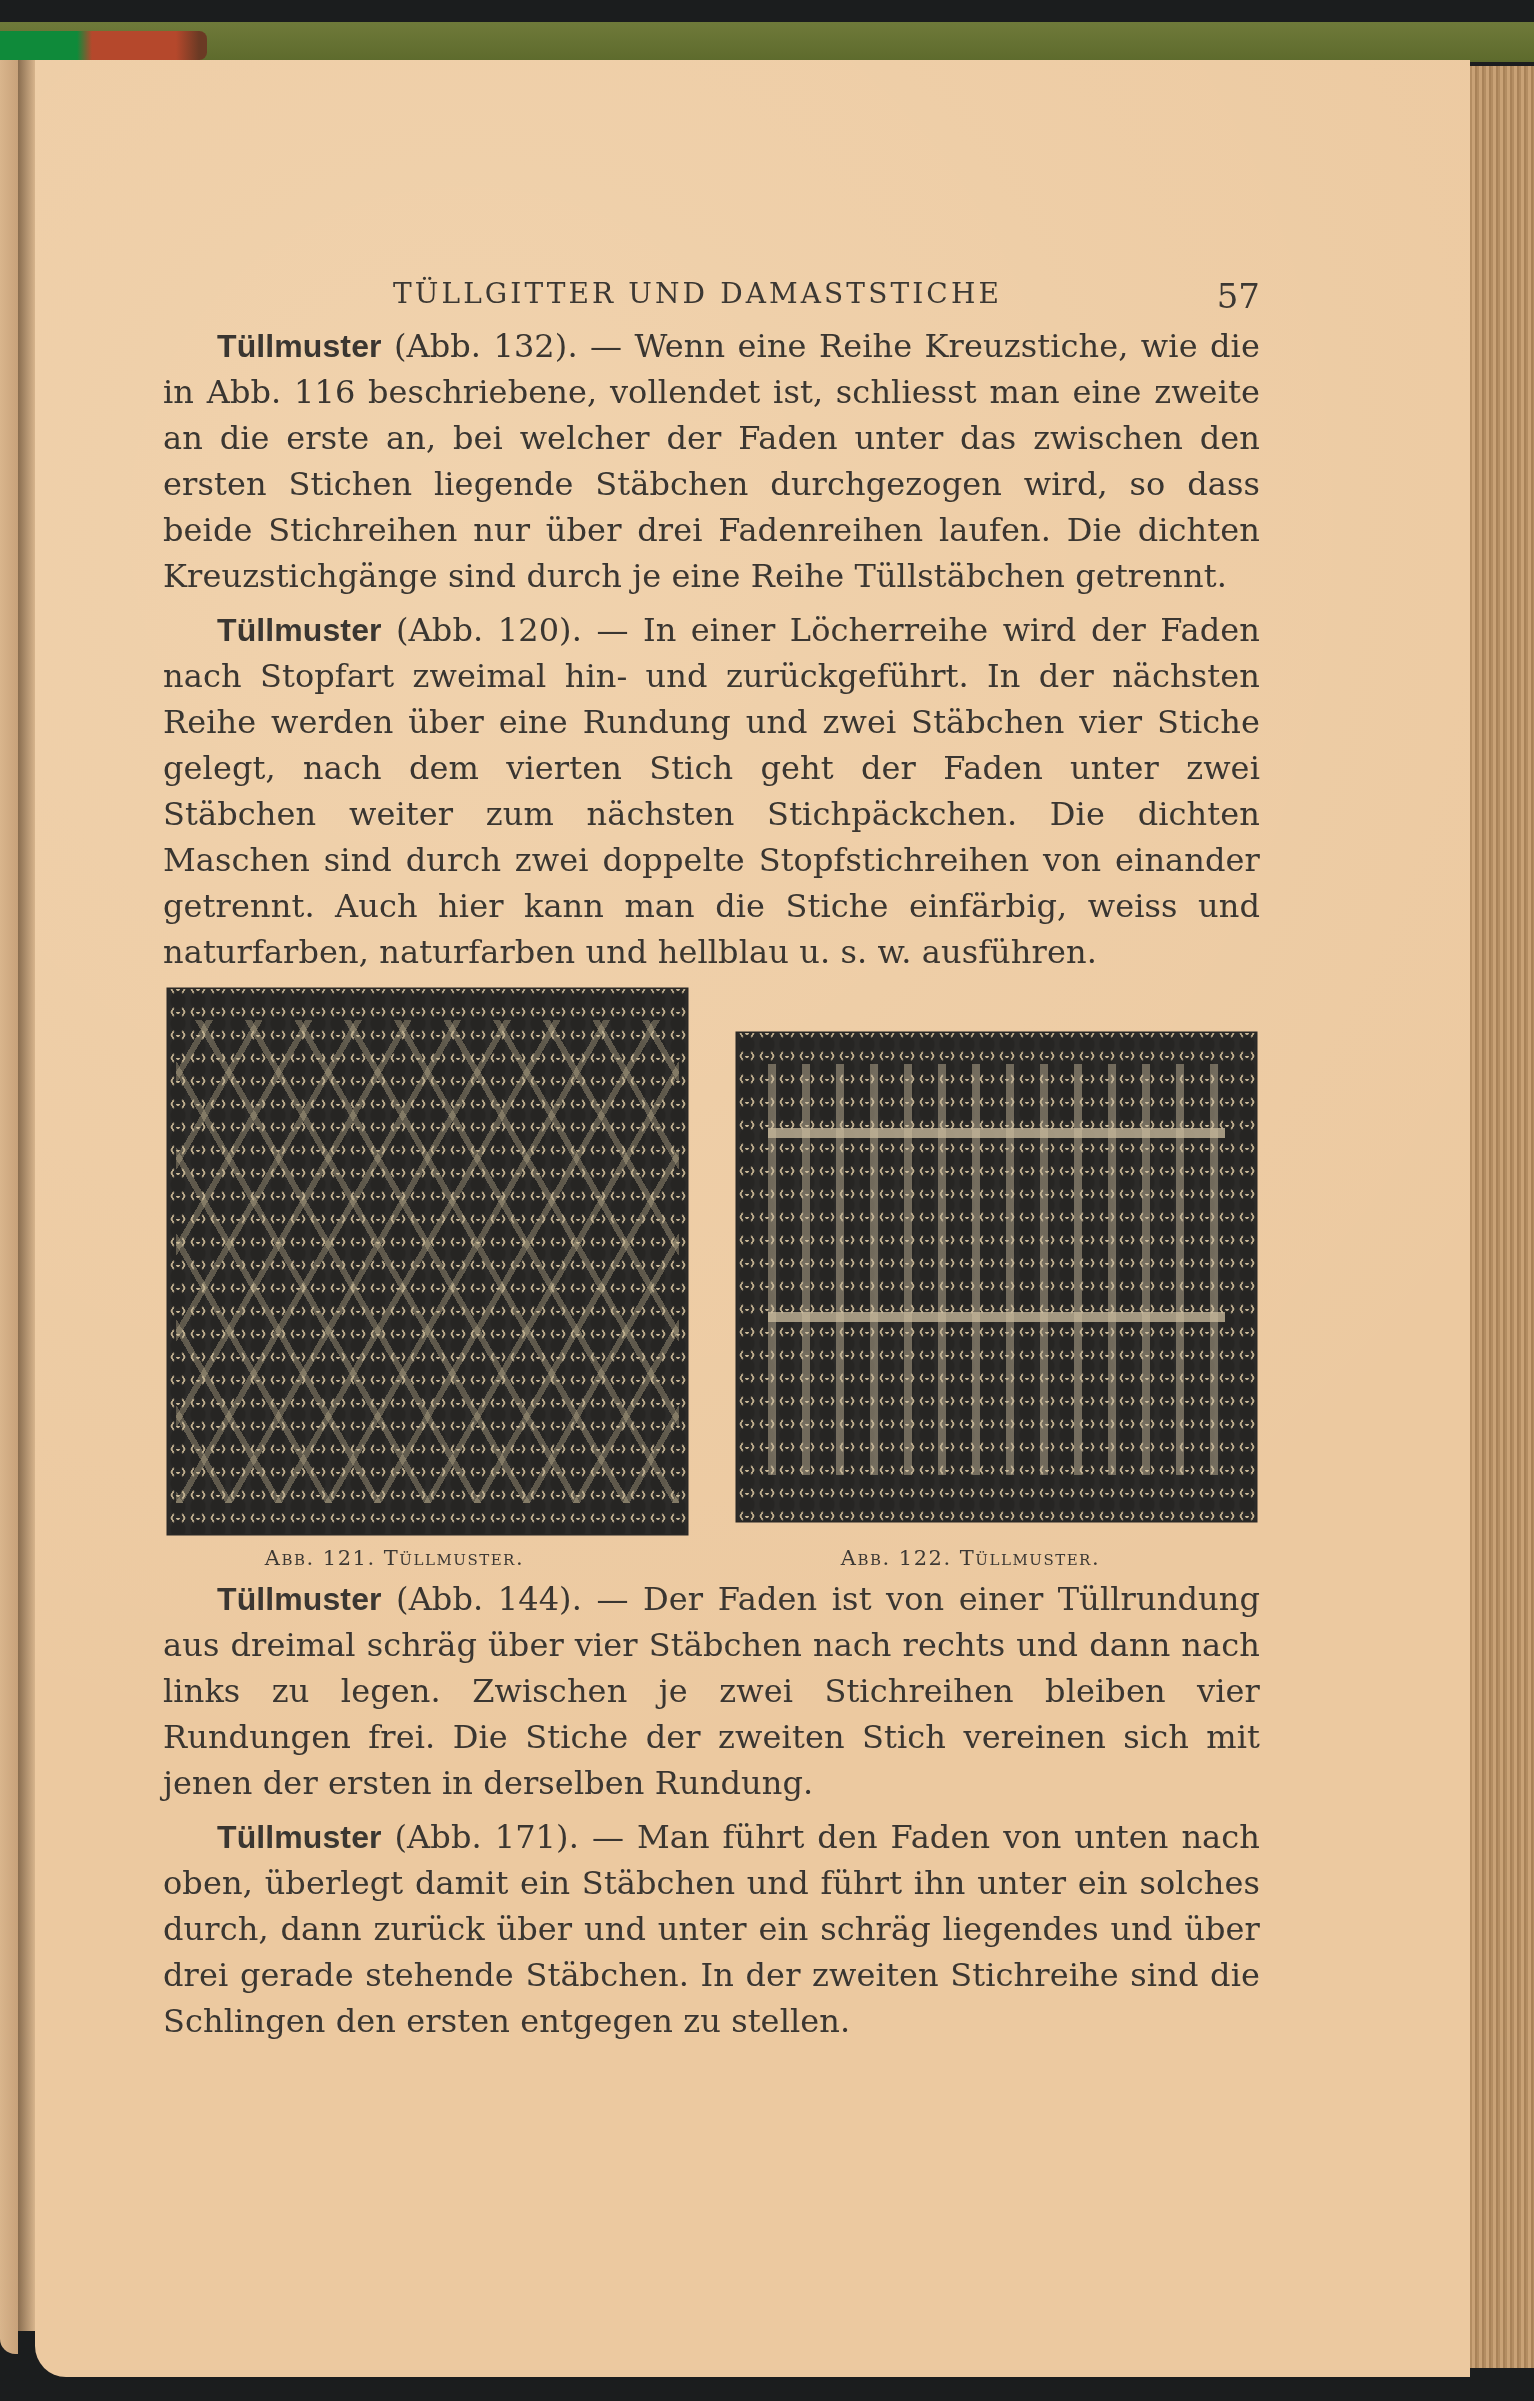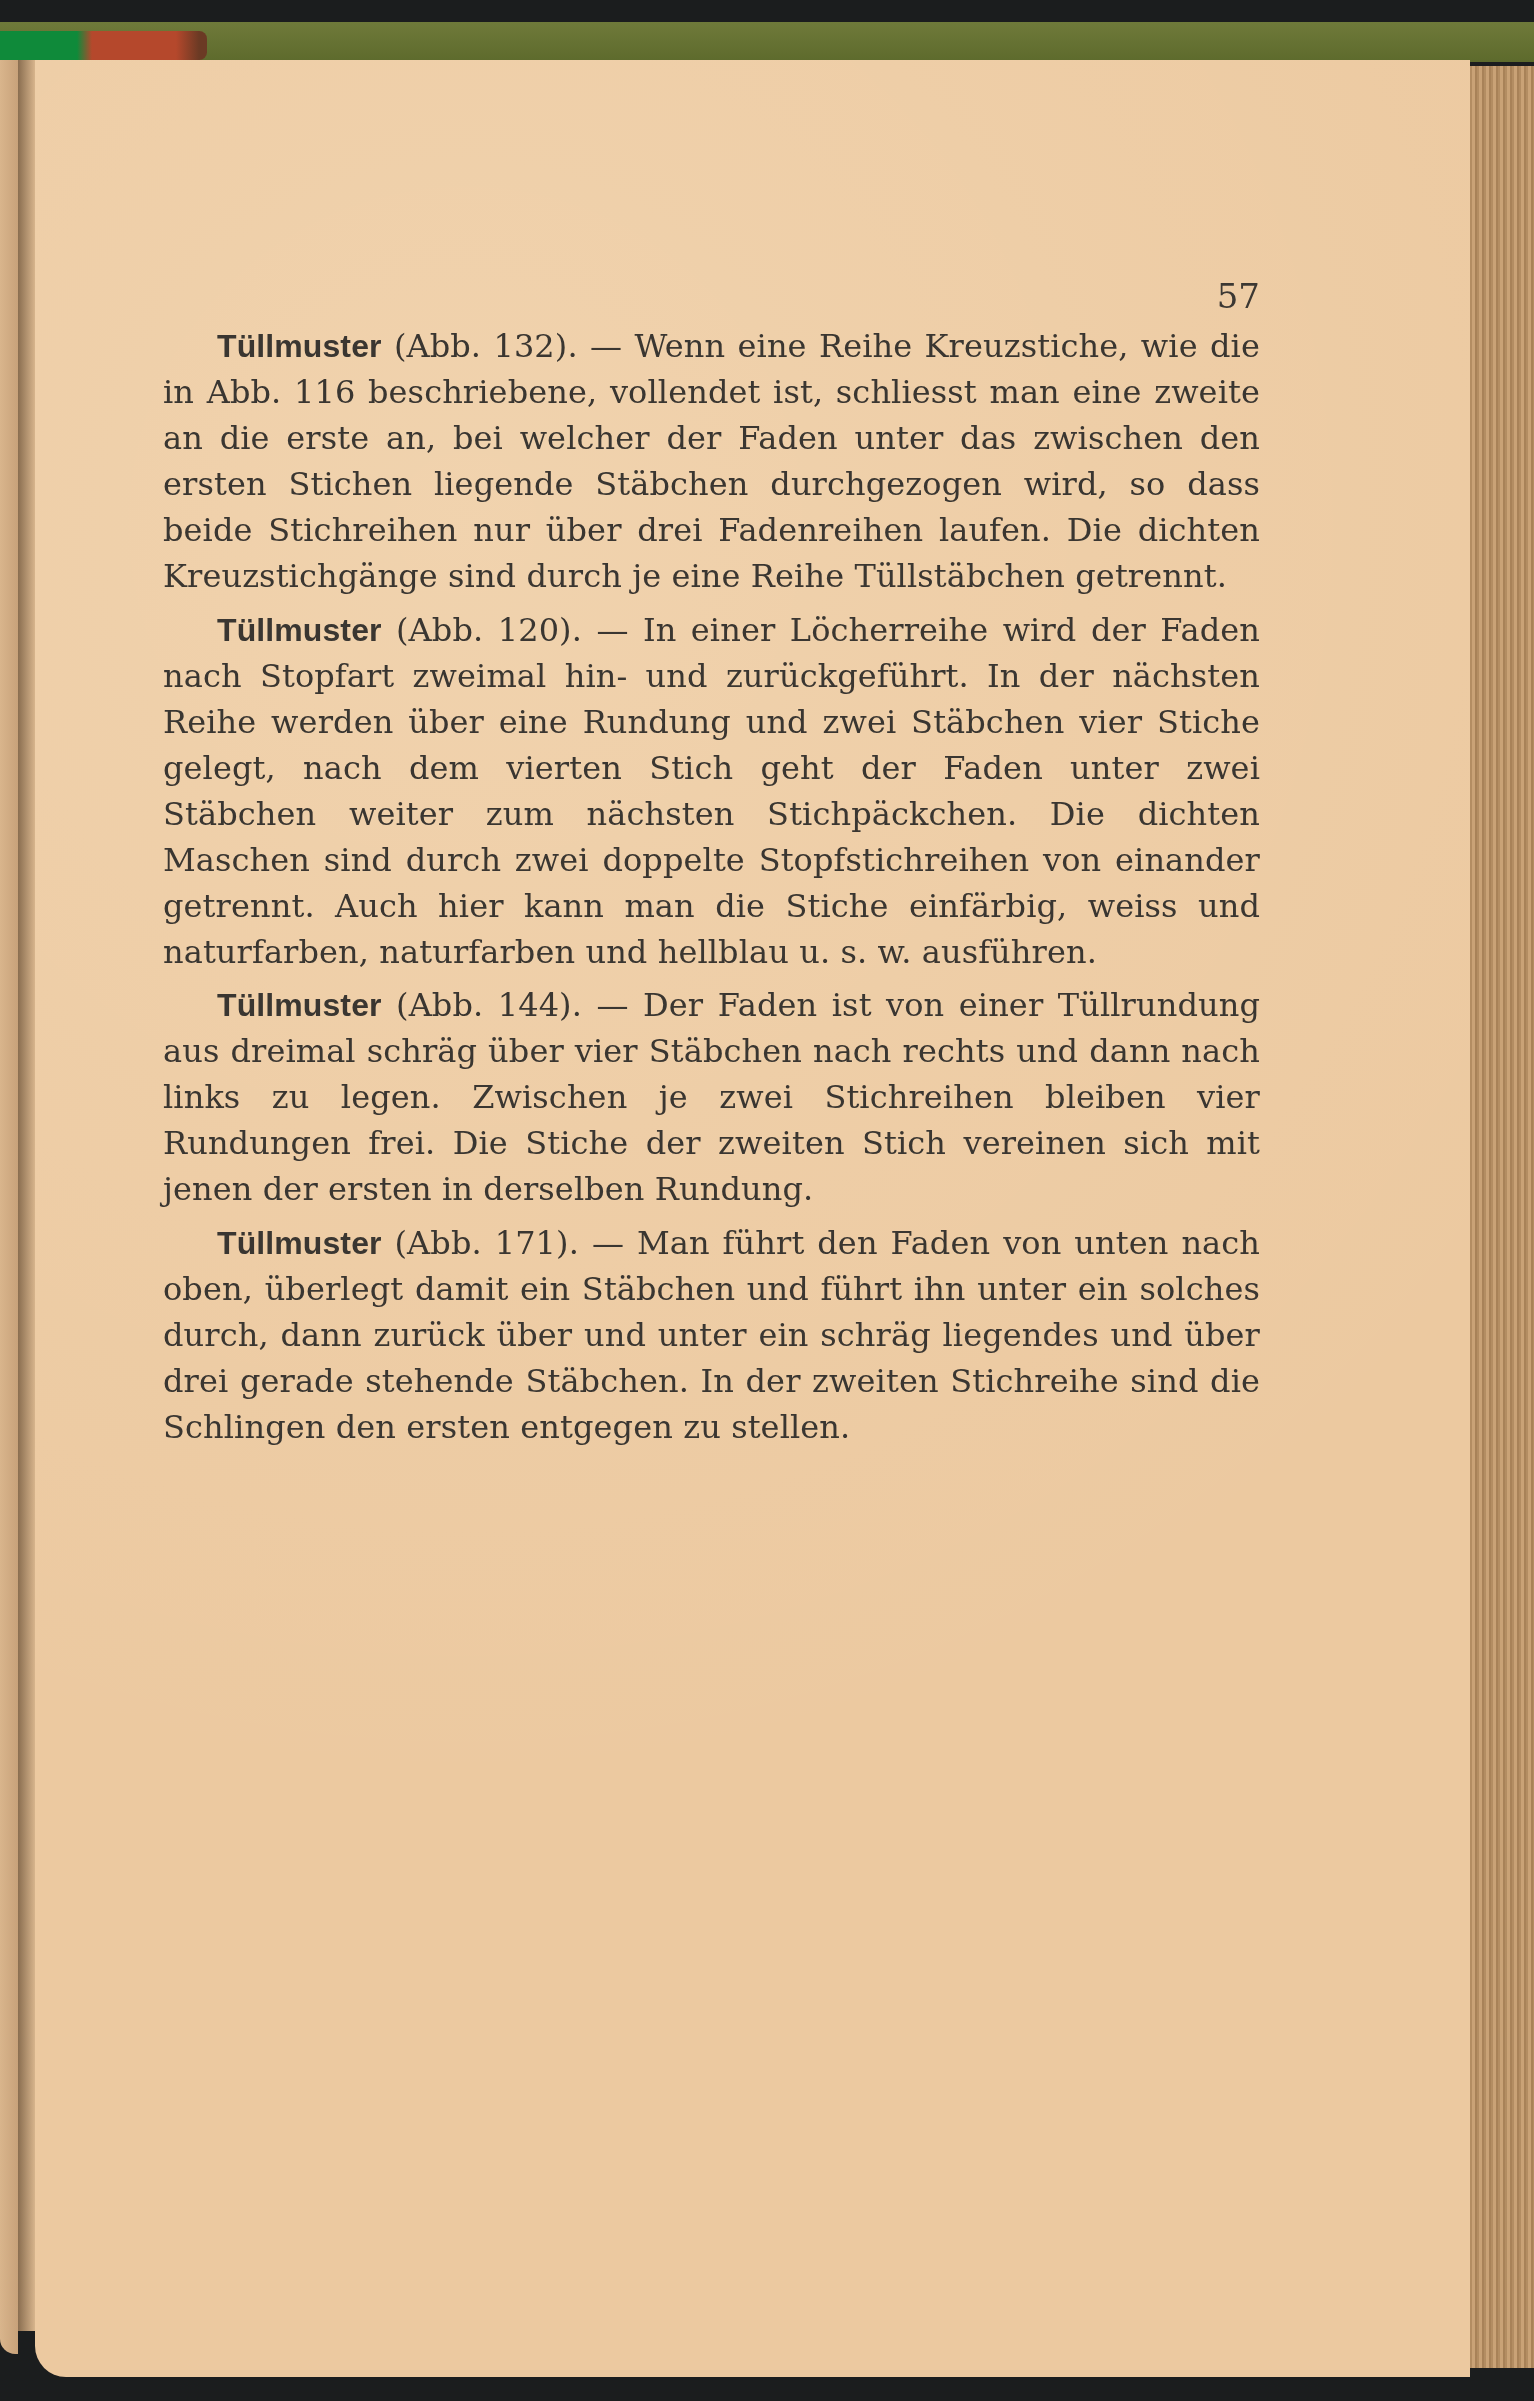--- a/index.html
+++ b/index.html
@@ -100,33 +100,44 @@
 
 <div class="cover-top"></div>
 <div class="bookmark"></div>
 <div class="left-sliver"></div>
 <div class="left-gutter"></div>
 <div class="page"></div>
 <div class="page-stack"></div>
 
 <div class="page-content">
   <div class="running-head">
+    <span class="running-title">TÜLLGITTER UND DAMASTSTICHE</span>
     <span class="page-number">57</span>
   </div>
 
   <p class="para">
     <b>Tüllmuster</b>
     <span>(Abb. 132).</span><span> — Wenn eine Reihe Kreuzstiche, wie die in Abb. 116 beschriebene, vollendet ist, schliesst man eine zweite an die erste an, bei welcher der Faden unter das zwischen den ersten Stichen liegende Stäbchen durchgezogen wird, so dass beide Stichreihen nur über drei Fadenreihen laufen. Die dichten Kreuzstichgänge sind durch je eine Reihe Tüllstäbchen getrennt.</span>
   </p>
 
   <p class="para">
     <b>Tüllmuster</b>
     <span>(Abb. 120).</span><span> — In einer Löcherreihe wird der Faden nach Stopfart zweimal hin- und zurückgeführt. In der nächsten Reihe werden über eine Rundung und zwei Stäbchen vier Stiche gelegt, nach dem vierten Stich geht der Faden unter zwei Stäbchen weiter zum nächsten Stichpäckchen. Die dichten Maschen sind durch zwei doppelte Stopfstichreihen von einander getrennt. Auch hier kann man die Stiche einfärbig, weiss und naturfarben, naturfarben und hellblau u. s. w. ausführen.</span>
   </p>
 
+  <div class="figures">
+    <div class="fig fig-121">
+        <div class="overlay"></div>
+      </div>
+    <div class="fig fig-122">
+        <div class="overlay"></div>
+      </div>
+    <div class="caption caption-121">Abb. 121. Tüllmuster.</div>
+    <div class="caption caption-122">Abb. 122. Tüllmuster.</div>
+  </div>
 
   <p class="para">
     <b>Tüllmuster</b>
     <span>(Abb. 144).</span><span> — Der Faden ist von einer Tüllrundung aus dreimal schräg über vier Stäbchen nach rechts und dann nach links zu legen. Zwischen je zwei Stichreihen bleiben vier Rundungen frei. Die Stiche der zweiten Stich vereinen sich mit jenen der ersten in derselben Rundung.</span>
   </p>
 
   <p class="para">
     <b>Tüllmuster</b>
     <span>(Abb. 171).</span><span> — Man führt den Faden von unten nach oben, überlegt damit ein Stäbchen und führt ihn unter ein solches durch, dann zurück über und unter ein schräg liegendes und über drei gerade stehende Stäbchen. In der zweiten Stichreihe sind die Schlingen den ersten entgegen zu stellen.</span>
   </p>

